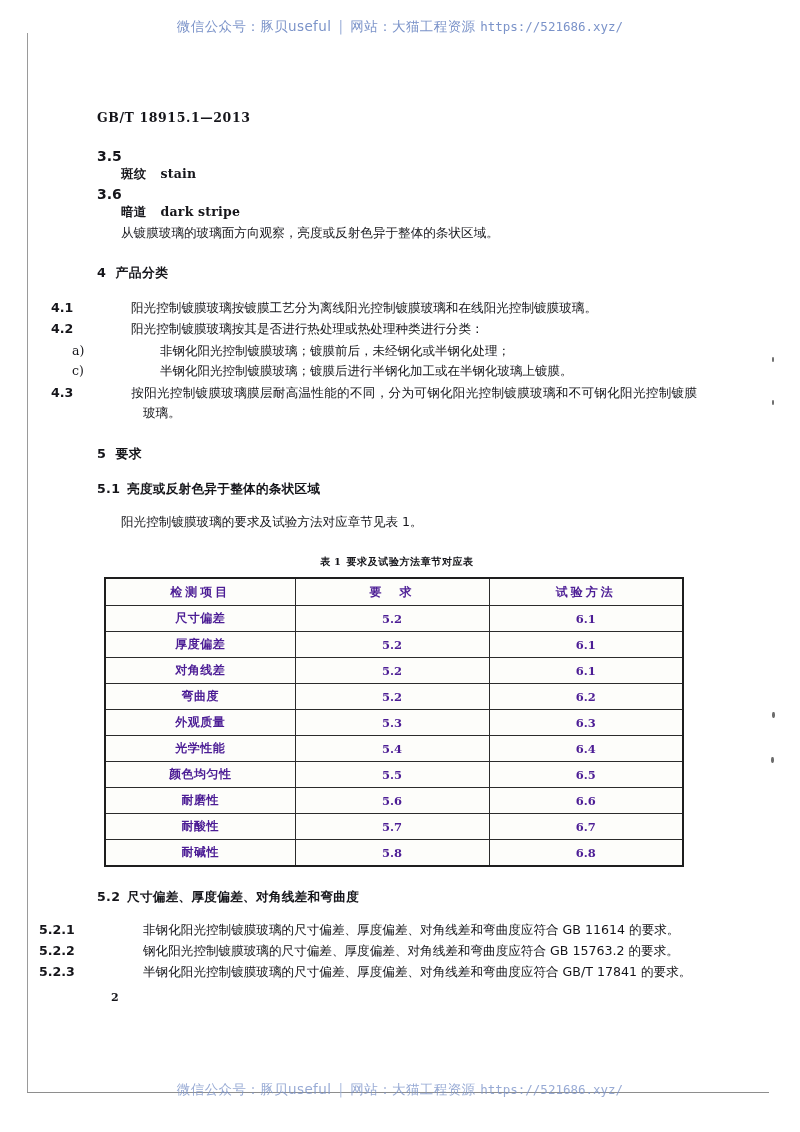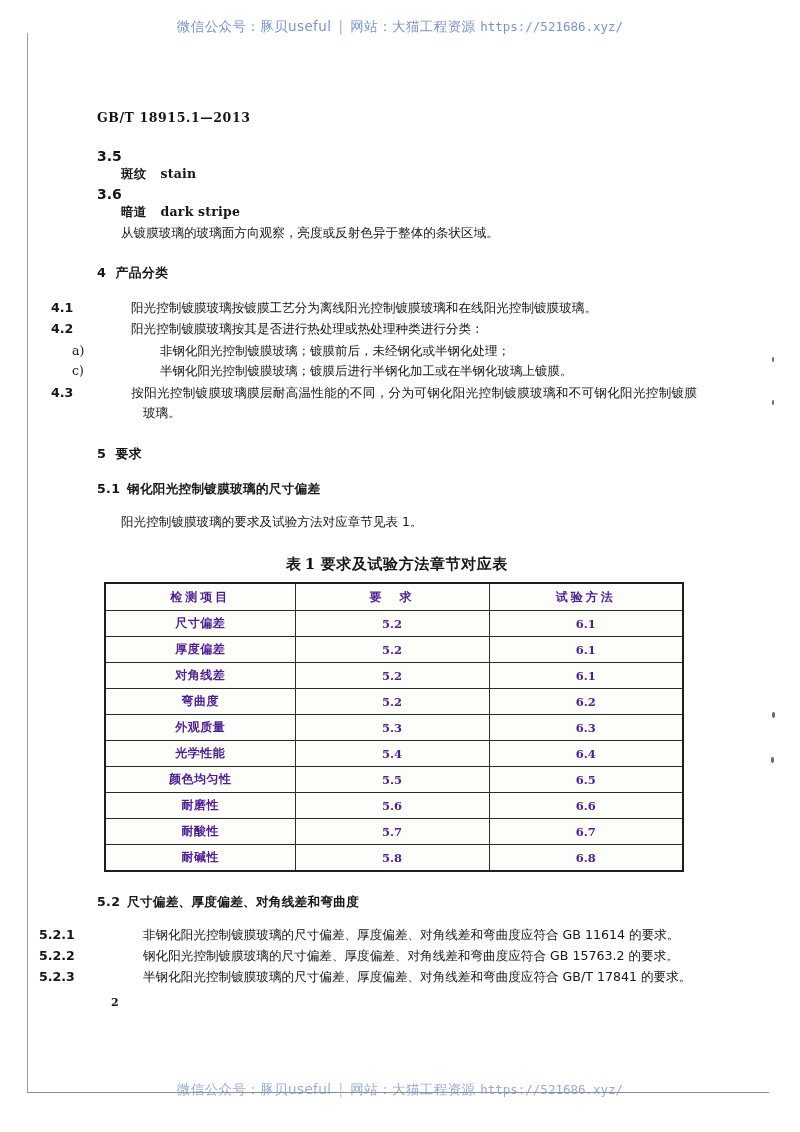--- a/index.html
+++ b/index.html
@@ -173,21 +173,21 @@
   }
   .abc-item .lbl {
     display: inline-block;
     width: 25px;
     font-family: "DejaVu Serif", "Liberation Serif", serif;
   }
 
   
   .tbl-caption {
     text-align: center;
-    font-size: 15px;
+    font-size: 10px;
     font-weight: bold;
     letter-spacing: 0.6px;
     margin-top: 24px;
     margin-bottom: 8px;
   }
   .tbl-caption .cap-num {
     margin: 0 5px 0 3px;
     font-family: "DejaVu Serif", "Liberation Serif", serif;
   }
 
@@ -306,21 +306,21 @@
 
     <div class="numbered hang" style="margin-top:2px;">
       <span class="num">4.3</span><span class="txt">按阳光控制镀膜玻璃膜层耐高温性能的不同，分为可钢化阳光控制镀膜玻璃和不可钢化阳光控制镀膜玻璃。</span>
     </div>
 
     <div class="section-head">
       <span class="num">5</span><span>要求</span>
     </div>
 
     <div class="sub-head">
-      <span class="num">5.1</span><span>钢化阳光控制镀膜玻璃的尺寸偏差</span>
+      <span class="num">5.1</span><span>亮度或反射色异于整体的条状区域</span>
     </div>
 
     <div class="para indent">阳光控制镀膜玻璃的要求及试验方法对应章节见表 1。</div>
 
     <div class="tbl-caption">
       <span>表</span><span class="cap-num">1</span><span>要求及试验方法章节对应表</span>
     </div>
 
     <table class="spec">
       <colgroup>

